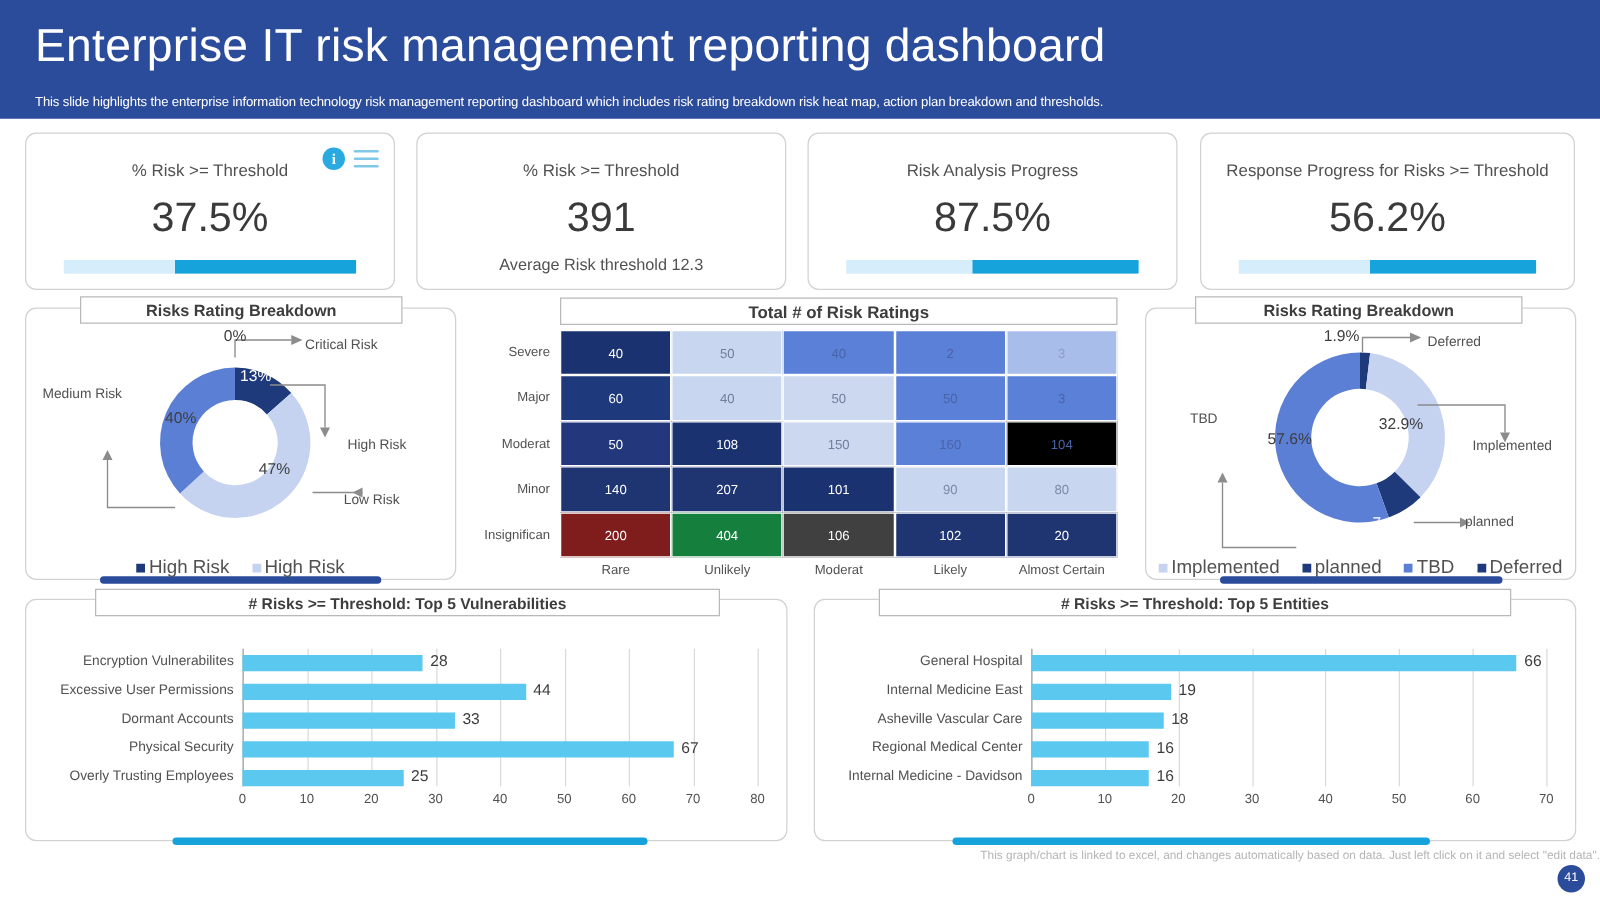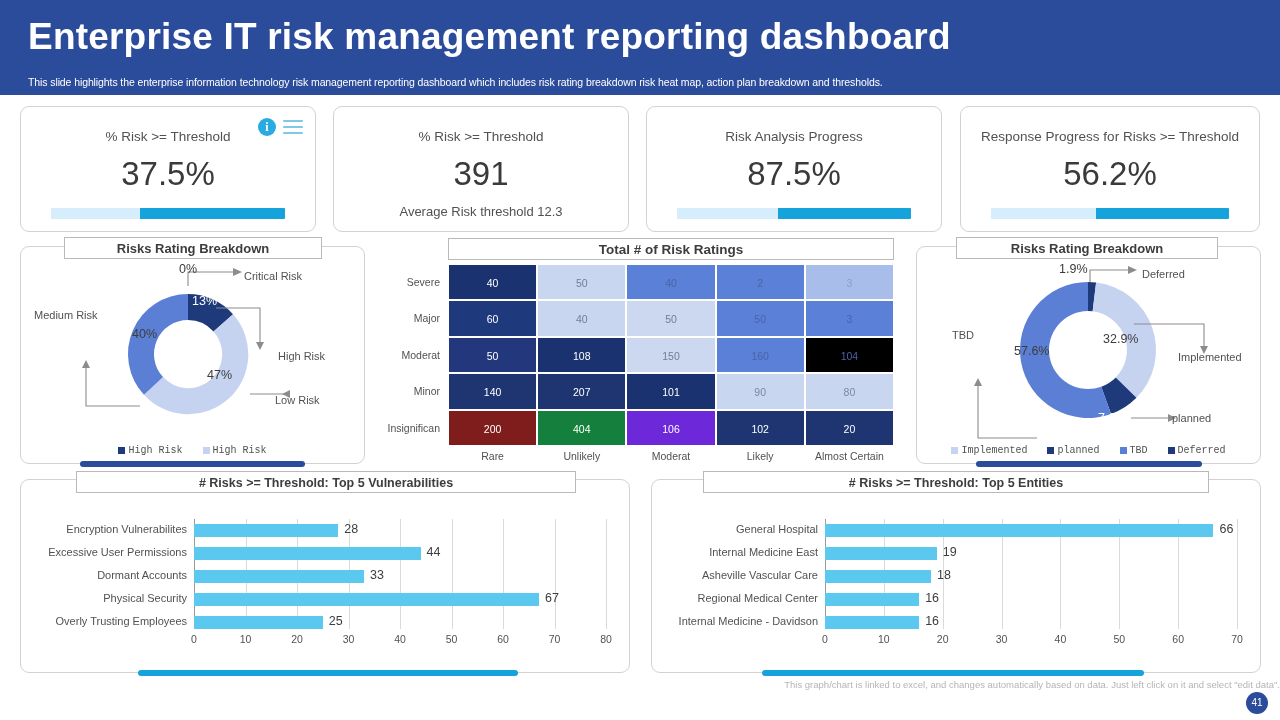--- a/index.html
+++ b/index.html
@@ -6,21 +6,21 @@
   body{
     width:1280px;height:720px;overflow:hidden;background:#ffffff;
     font-family:"Liberation Sans", sans-serif;color:#3d3d3d;
   }
   .slide{position:relative;width:1280px;height:720px;}
 
   
   .header{position:absolute;left:0;top:0;width:1280px;height:95px;background:#2b4b9b;}
   .title{
     position:absolute;left:28px;top:16px;font-size:37px;color:#ffffff;
-    font-weight:700;letter-spacing:.2px;white-space:nowrap;
+    font-weight:400;letter-spacing:.2px;white-space:nowrap;
   }
   .subtitle{
     position:absolute;left:28px;top:76px;font-size:10.5px;color:#ffffff;
     white-space:nowrap;letter-spacing:-.1px;
   }
 
   
   .kpi{
     position:absolute;top:106px;height:126px;background:#fff;
     border:1px solid #d2d2d2;border-radius:9px;box-sizing:border-box;
@@ -66,23 +66,22 @@
     color:#3d3d3d;z-index:5;
   }
   .panel-underline{
     position:absolute;height:6px;background:#2b4b9b;border-radius:3px;
   }
   .panel-underline.cyan{background:#16a3dc;}
 
   
   .donut-wrap{position:absolute;}
   .donut-legend{
-    position:absolute;left:0;right:0;text-align:center;font-size:10px;color:#515151;
+    position:absolute;left:0;right:0;text-align:center;font-size:15px;color:#515151;
     white-space:nowrap;
-    font-family:Liberation Mono, monospace;
   }
   .lg{display:inline-block;margin:0 7px;}
   .lg i{display:inline-block;width:7px;height:7px;margin-right:3px;vertical-align:middle;}
   .dlabel{position:absolute;font-size:11px;color:#515151;white-space:nowrap;}
   .dpct{position:absolute;font-size:12.5px;color:#3d3d3d;white-space:nowrap;}
   .dpct.ondark{color:#ffffff;}
 
   
   .hm{position:absolute;}
   .hm-rowlabel{
@@ -228,21 +227,21 @@
       <div class="hm-cell" style="left: 356.8px; top: 72.8px; width: 89.2px; height: 36.4px; line-height: 36.4px; background: #000000; color: rgb(74, 99, 168);">104</div>
       <div class="hm-rowlabel" style="top: 109.2px; height: 36.4px; line-height: 36.4px;">Minor</div>
       <div class="hm-cell" style="left: 0px; top: 109.2px; width: 89.2px; height: 36.4px; line-height: 36.4px; background: rgb(30, 53, 114); color: rgb(255, 255, 255);">140</div>
       <div class="hm-cell" style="left: 89.2px; top: 109.2px; width: 89.2px; height: 36.4px; line-height: 36.4px; background: rgb(30, 53, 114); color: rgb(255, 255, 255);">207</div>
       <div class="hm-cell" style="left: 178.4px; top: 109.2px; width: 89.2px; height: 36.4px; line-height: 36.4px; background: rgb(27, 50, 112); color: rgb(255, 255, 255);">101</div>
       <div class="hm-cell" style="left: 267.6px; top: 109.2px; width: 89.2px; height: 36.4px; line-height: 36.4px; background: rgb(201, 214, 239); color: rgb(123, 138, 168);">90</div>
       <div class="hm-cell" style="left: 356.8px; top: 109.2px; width: 89.2px; height: 36.4px; line-height: 36.4px; background: rgb(201, 214, 239); color: rgb(123, 138, 168);">80</div>
       <div class="hm-rowlabel" style="top: 145.6px; height: 36.4px; line-height: 36.4px;">Insignifican</div>
       <div class="hm-cell" style="left: 0px; top: 145.6px; width: 89.2px; height: 36.4px; line-height: 36.4px; background: #7f1d1d; color: rgb(255, 255, 255);">200</div>
       <div class="hm-cell" style="left: 89.2px; top: 145.6px; width: 89.2px; height: 36.4px; line-height: 36.4px; background: #15803d; color: rgb(255, 255, 255);">404</div>
-      <div class="hm-cell" style="left: 178.4px; top: 145.6px; width: 89.2px; height: 36.4px; line-height: 36.4px; background: #6d28d9; color: rgb(255, 255, 255);">106</div>
+      <div class="hm-cell" style="left: 178.4px; top: 145.6px; width: 89.2px; height: 36.4px; line-height: 36.4px; background: #404040; color: rgb(255, 255, 255);">106</div>
       <div class="hm-cell" style="left: 267.6px; top: 145.6px; width: 89.2px; height: 36.4px; line-height: 36.4px; background: rgb(30, 53, 114); color: rgb(255, 255, 255);">102</div>
       <div class="hm-cell" style="left: 356.8px; top: 145.6px; width: 89.2px; height: 36.4px; line-height: 36.4px; background: rgb(30, 53, 114); color: rgb(255, 255, 255);">20</div>
     </div>
   <div id="heatmap-cols">
       <div class="hm-collabel" style="left: 448px; top: 450px; width: 89.2px;">Rare</div>
       <div class="hm-collabel" style="left: 537.2px; top: 450px; width: 89.2px;">Unlikely</div>
       <div class="hm-collabel" style="left: 626.4px; top: 450px; width: 89.2px;">Moderat</div>
       <div class="hm-collabel" style="left: 715.6px; top: 450px; width: 89.2px;">Likely</div>
       <div class="hm-collabel" style="left: 804.8px; top: 450px; width: 89.2px;">Almost Certain</div>
     </div>

